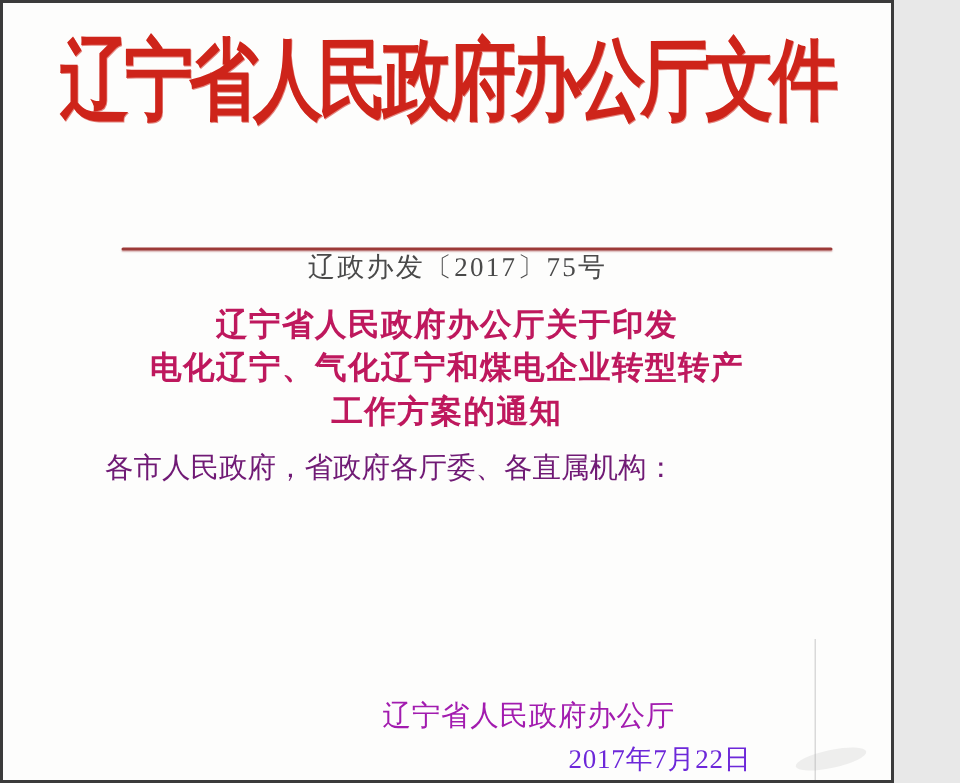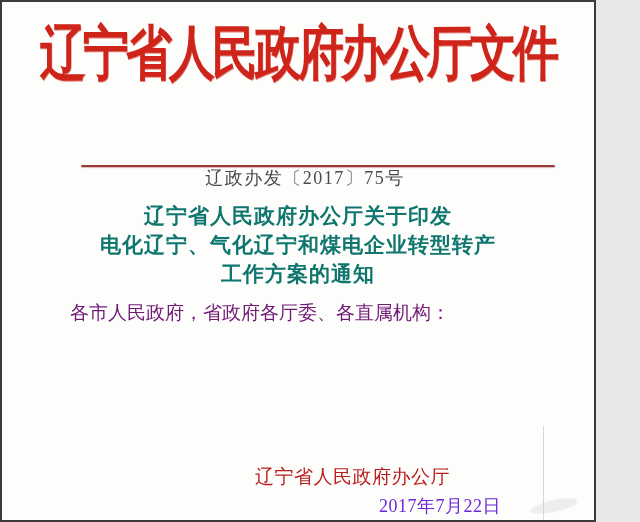--- a/index.html
+++ b/index.html
@@ -60,21 +60,21 @@
     box-shadow: 0 1px 1px rgba(156,58,56,0.35);
   }
   .doc-title {
     position: absolute;
     top: 200px;
     left: 0;
     width: 100%;
     text-align: center;
     font-size: 21px;
     font-weight: 700;
-    color: #0f766e;
+    color: #be185d;
     line-height: 29px;
     letter-spacing: 1px;
   }
   .doc-body {
     position: absolute;
     top: 297px;
     left: 68px;
     width: 498px;
     font-size: 19px;
     color: #701a75;
@@ -86,21 +86,21 @@
   }
   .doc-body .paragraph {
     text-indent: 2em;
   }
   .issuer {
     position: absolute;
     top: 462px;
     left: 253px;
     font-size: 19px;
     letter-spacing: 0.5px;
-    color: #b91c1c;
+    color: #a21caf;
     white-space: nowrap;
   }
   .issue-date {
     position: absolute;
     top: 492px;
     left: 377px;
     font-size: 18px;
     letter-spacing: 0.5px;
     color: #6d28d9;
     white-space: nowrap;

